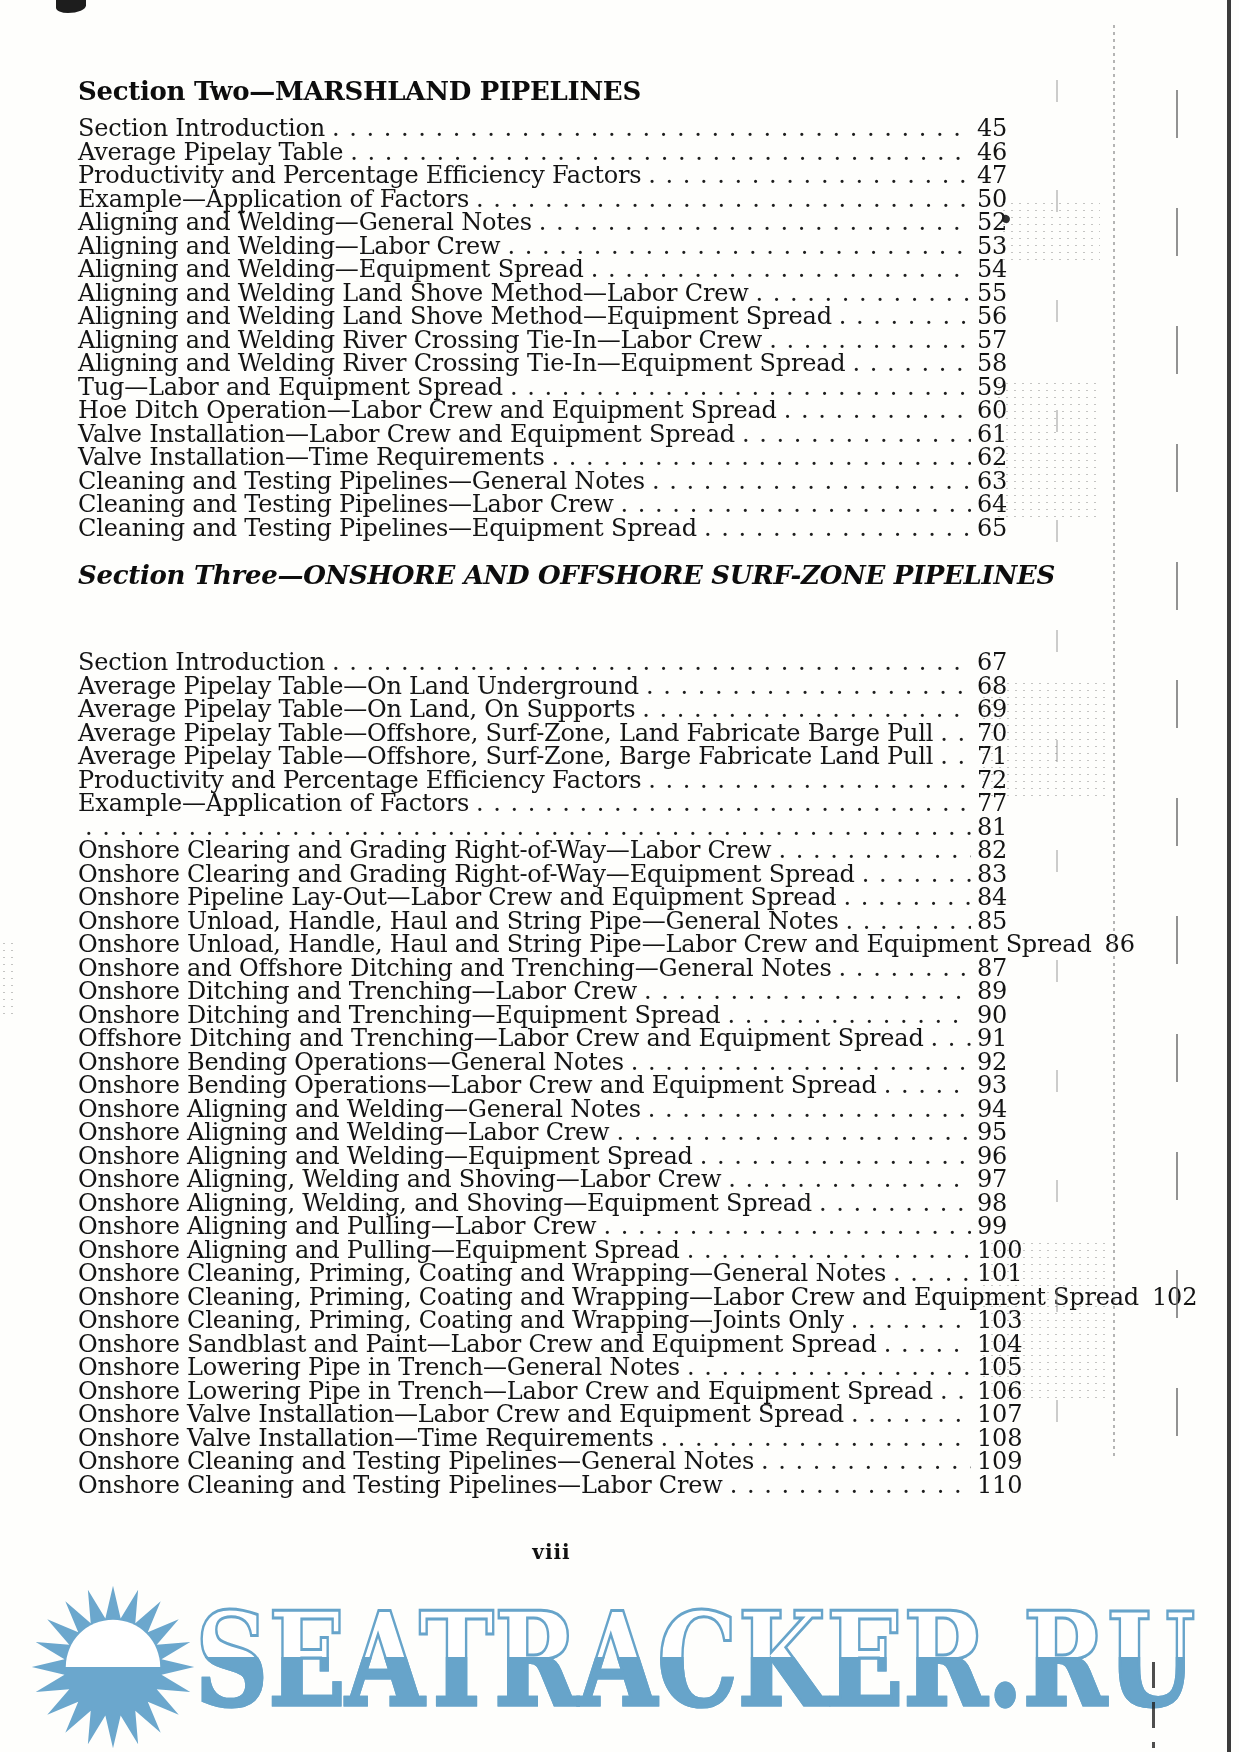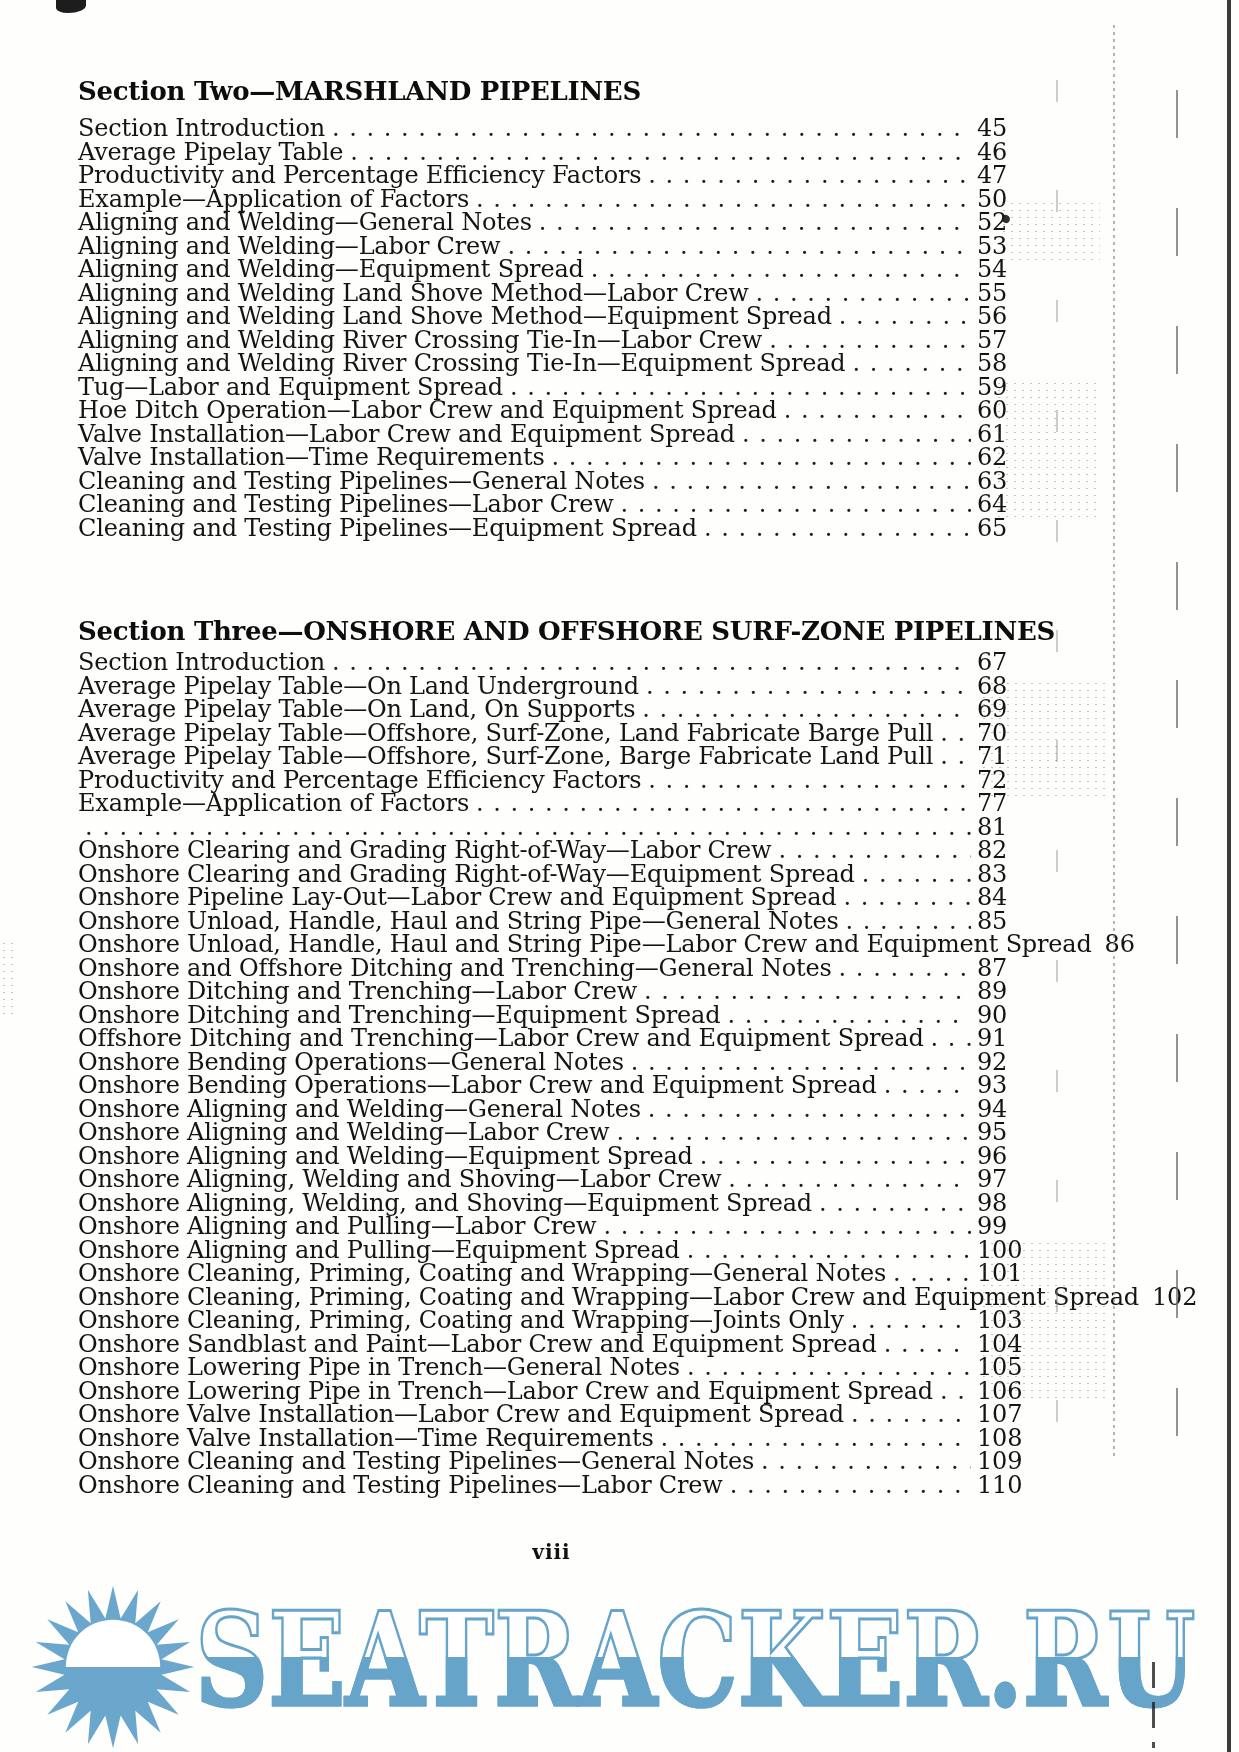--- a/index.html
+++ b/index.html
@@ -9,21 +9,21 @@
     font-family:"DejaVu Serif", serif; color:#111;
   }
 
   
   .sec-heading {
     position:absolute; left:78px; width:846px;
     text-align:left; font-weight:bold; font-size:26px; line-height:30px;
     letter-spacing:-0.3px; white-space:nowrap; color:#0d0d0d;
   }
   .sec-heading.two   { top:76px; }
-  .sec-heading.three { top:616px; }
+  .sec-heading.three { top:560px;font-style:italic; }
 
   
   .toc-list { position:absolute; left:78px; width:947px; margin:0; padding:0; list-style:none; }
   .toc-list.two   { top:117px; }
   .toc-list.three { top:651px; }
   .toc-row {
     display:flex; align-items:baseline; height:23.5px; line-height:23.5px;
     font-size:24px; letter-spacing:-0.2px; color:#141414;
   }
   .toc-title { white-space:nowrap; flex-shrink:0; }

